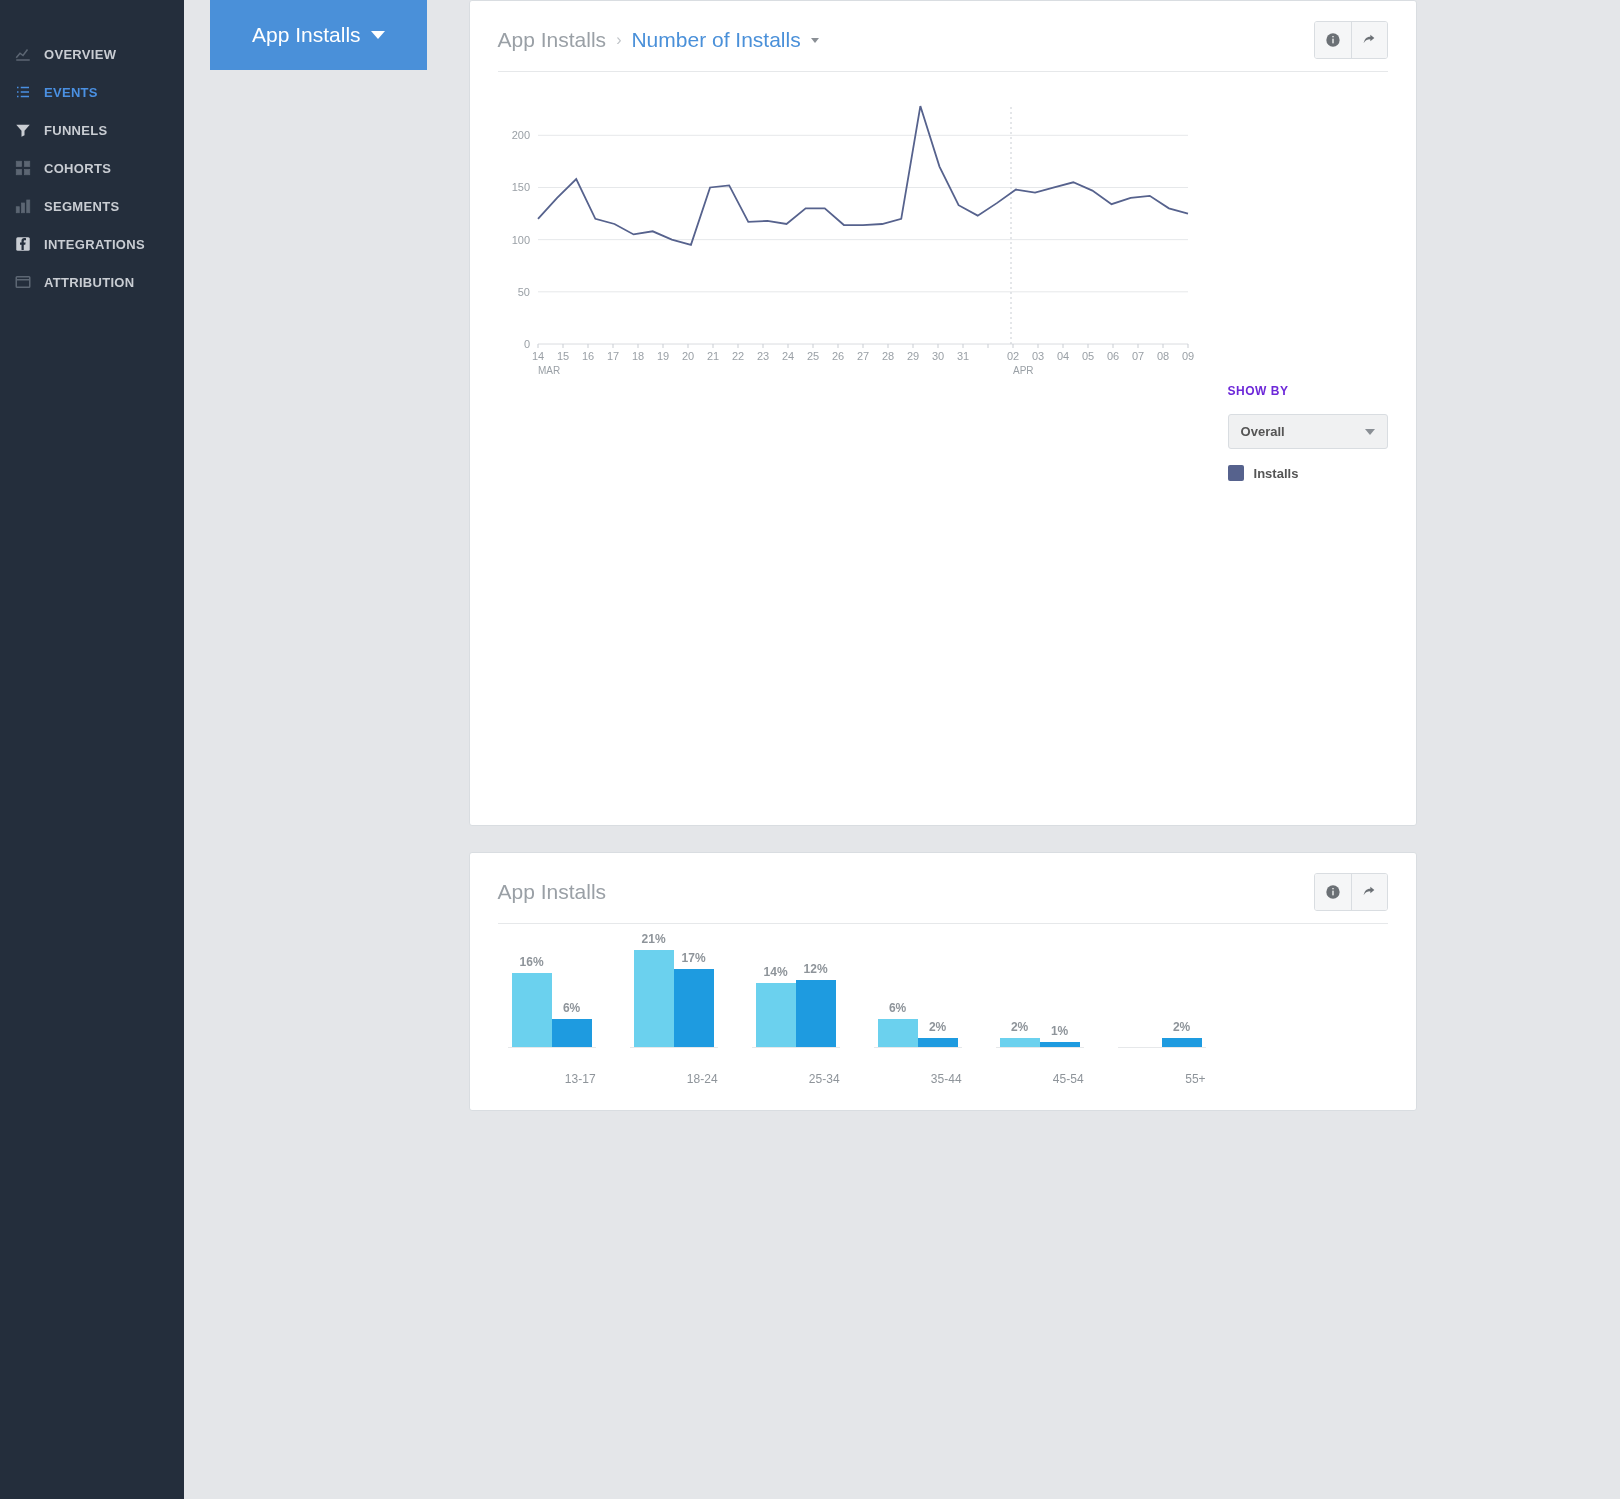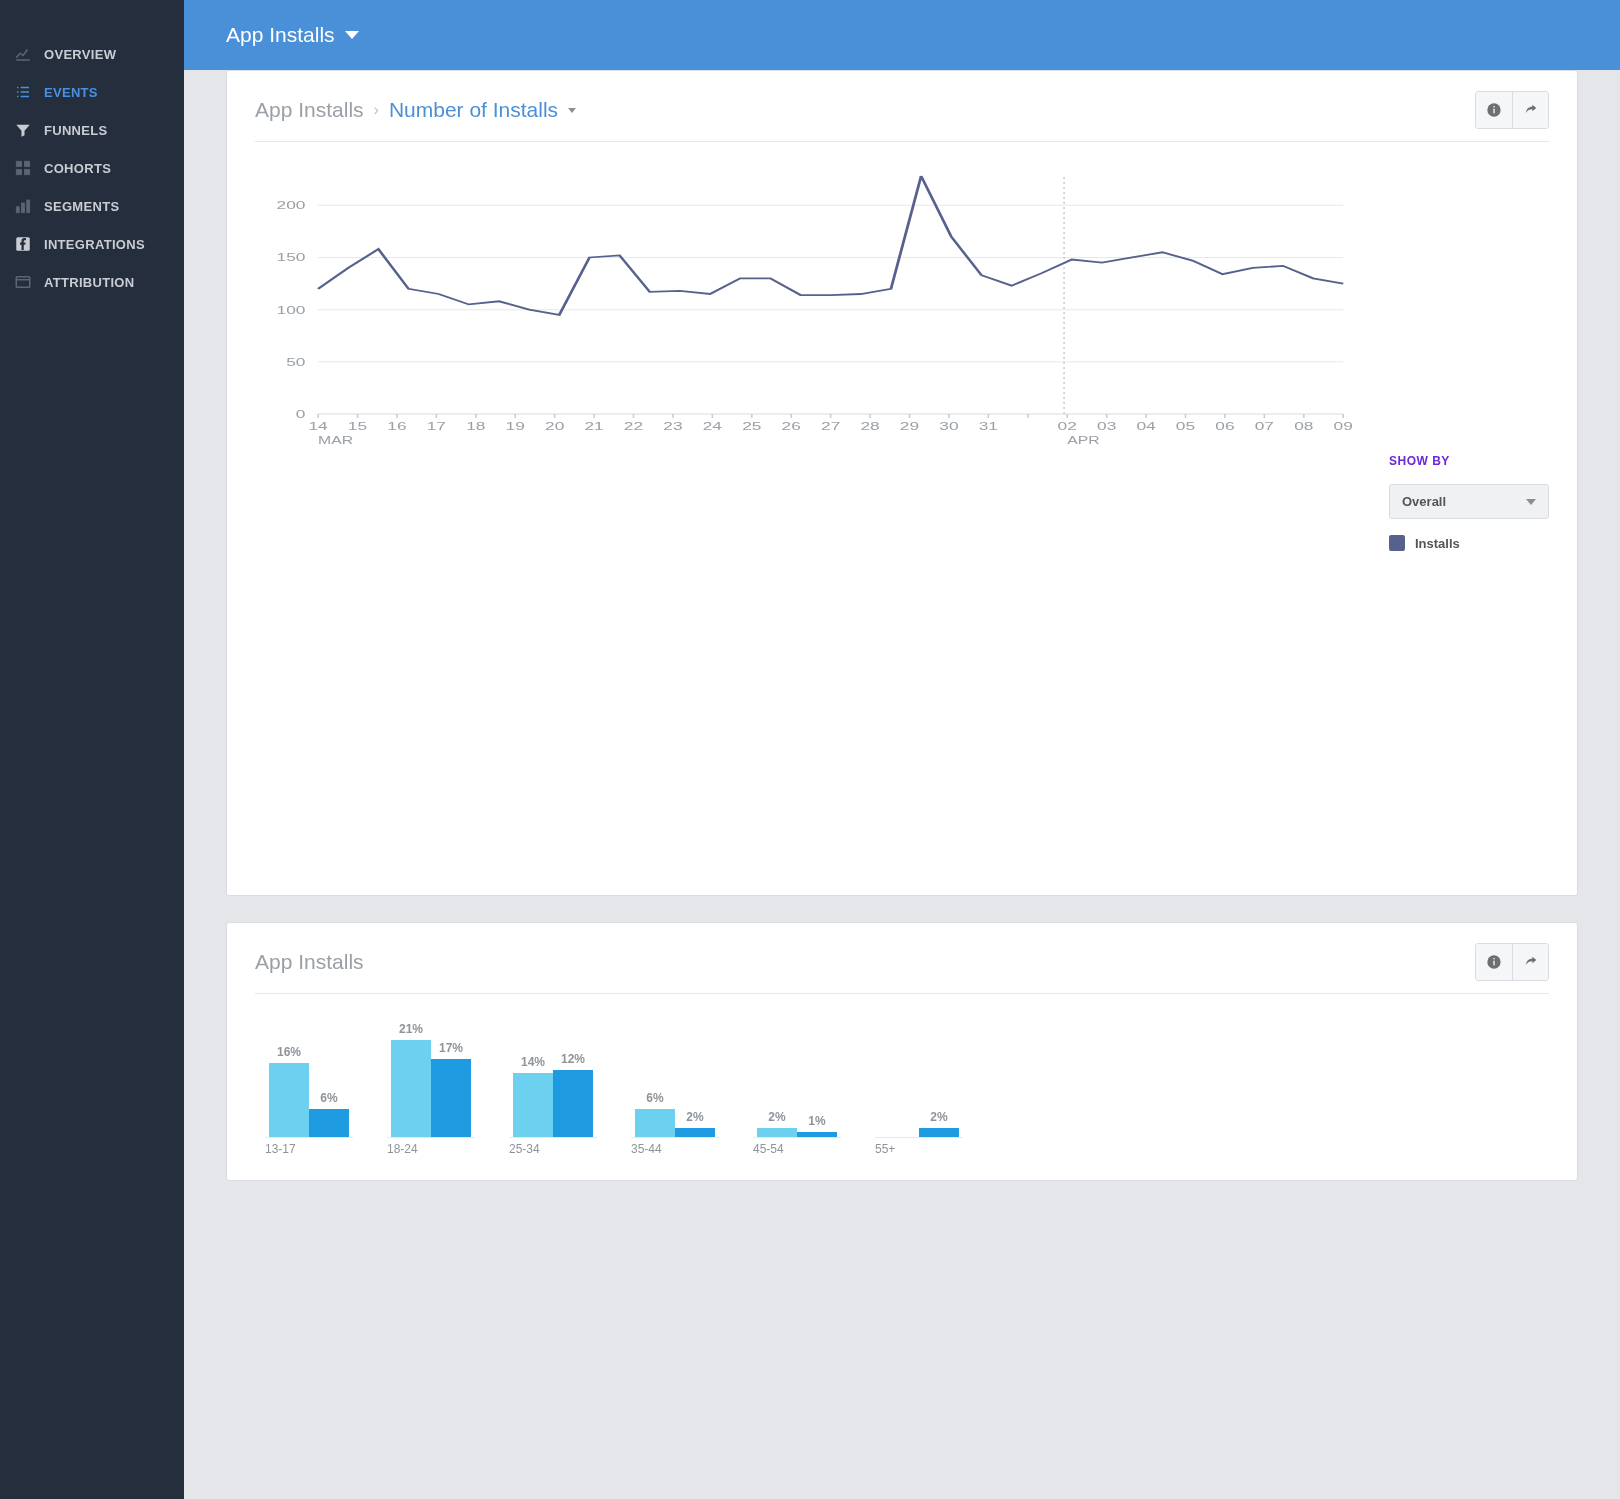--- a/index.html
+++ b/index.html
@@ -33,22 +33,23 @@
   .side-icon {
     width: 18px; height: 18px; display: inline-flex;
     align-items: center; justify-content: center;
     fill: #5c6673; stroke: #5c6673;
   }
 
   
   .main {
     flex: 1;
     display: flex;
-    flex-direction: column;
+    flex-direction: row;
     min-width: 0;
+    padding-left: 26px;
   }
   .topbar {
     background: #4a90d9;
     color: #fff;
     height: 70px;
     display: flex;
     align-items: center;
     padding: 0 42px;
   }
   .topbar-title {
@@ -184,21 +185,21 @@
     display: flex;
     align-items: flex-end;
     gap: 34px;
     padding: 10px 10px 0;
     height: 150px;
     position: relative;
   }
   .bar-group {
     display: flex;
     flex-direction: column;
-    align-items: flex-start;
+    align-items: flex-end;
     width: 88px;
   }
   .bars {
     display: flex;
     align-items: flex-end;
     gap: 0;
     height: 115px;
     border-bottom: 1px solid #e6e8ea;
     width: 100%;
     justify-content: center;
@@ -210,21 +211,21 @@
   .bar .val {
     position: absolute;
     top: -18px;
     left: 50%;
     transform: translateX(-50%);
     font-size: 12px;
     font-weight: 700;
     color: #8e949a;
   }
   .bar-group .cat {
-    margin-top: 4px;
+    margin-top: 24px;
     font-size: 12px;
     color: #8e949a;
   }
   .bar-legend {
     width: 160px;
     padding-top: 8px;
   }
   .extra-space { height: 320px; }
 </style>
 </head>

